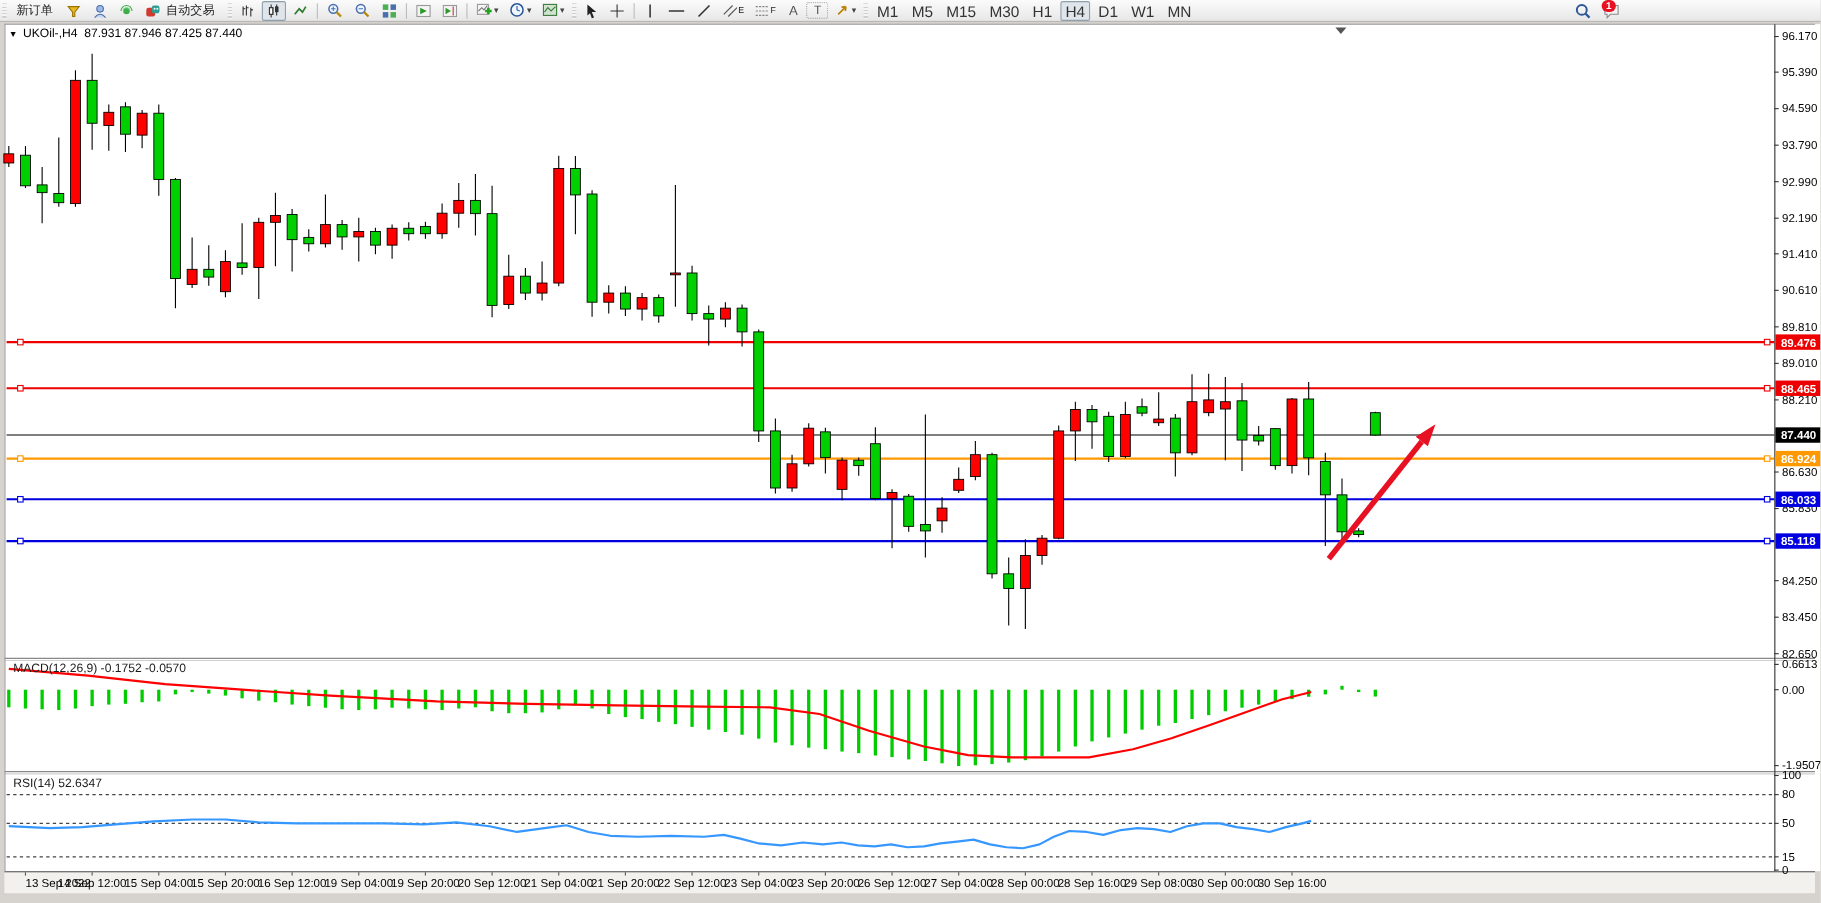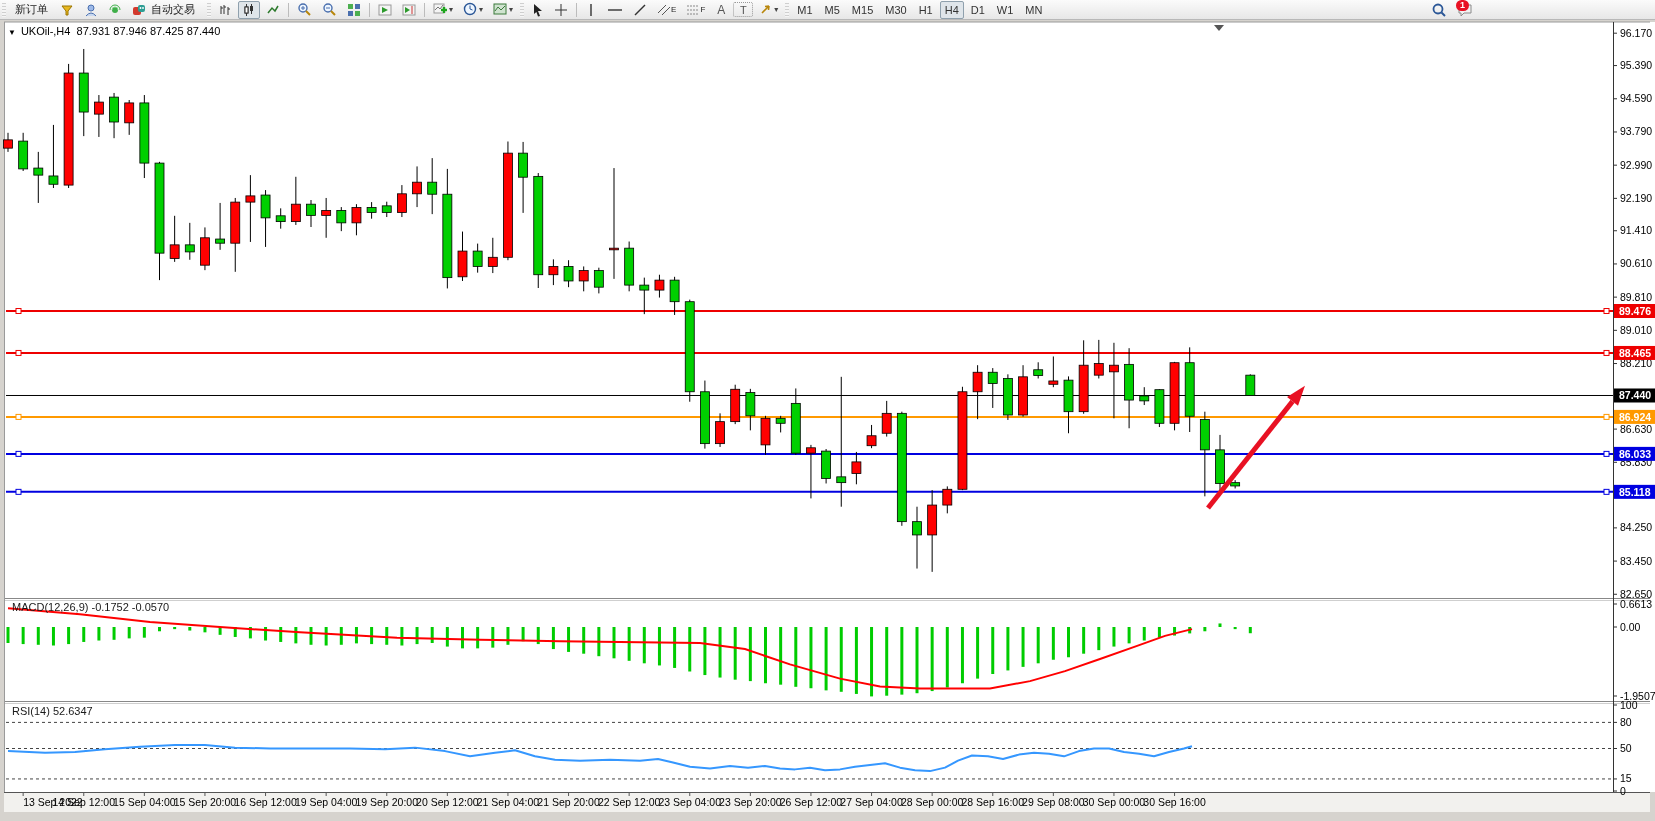--- a/index.html
+++ b/index.html
@@ -10,21 +10,21 @@
     background:linear-gradient(#fbfbfb,#e7e7e7); border-bottom:1px solid #b8b8b8;
     display:flex; align-items:center; font-size:11px; color:#222; z-index:5; }
   .tb-btn { height:18px; min-width:20px; display:flex; align-items:center; justify-content:center;
     padding:0 3px; margin:0 1px; border:1px solid transparent; border-radius:2px; cursor:default; }
   .tb-btn.active { background:#dfe5ea; border:1px solid #8fa0ad; }
   .tb-text { padding:0 5px; white-space:nowrap;font-family:Liberation Serif, serif; }
   .tb-sep { width:1px; height:14px; background:#bcbcbc; margin:0 3px; }
   .tb-grip { width:4px; height:14px; margin:0 2px;
     background:repeating-linear-gradient(#cfcfcf 0 1px,#f5f5f5 1px 3px); }
   .caret { font-size:8px; color:#444; margin-left:1px; }
-  .tf-btn { font-size:11px; color:#333; padding:0 4px; }
+  .tf-btn { font-size:14px; color:#333; padding:0 4px; }
   .tb-right { position:absolute; right:176px; top:0; height:20px; display:flex; align-items:center; }
   .badge { position:absolute; top:0px; margin-left:-6px; background:#e81123; color:#fff;
     border-radius:7px; font-size:9px; padding:0 4px; line-height:11px; font-weight:bold; }
   
   #plot { position:absolute; top:0; left:0; }
   .chart-title { position:absolute; top:25px; left:8px; font-size:11px; color:#000; z-index:4; }
   .chart-title .tri { font-size:8px; margin-right:5px; }
   svg text { font-family:"Liberation Sans","DejaVu Sans",sans-serif; }
 </style>
 </head>

